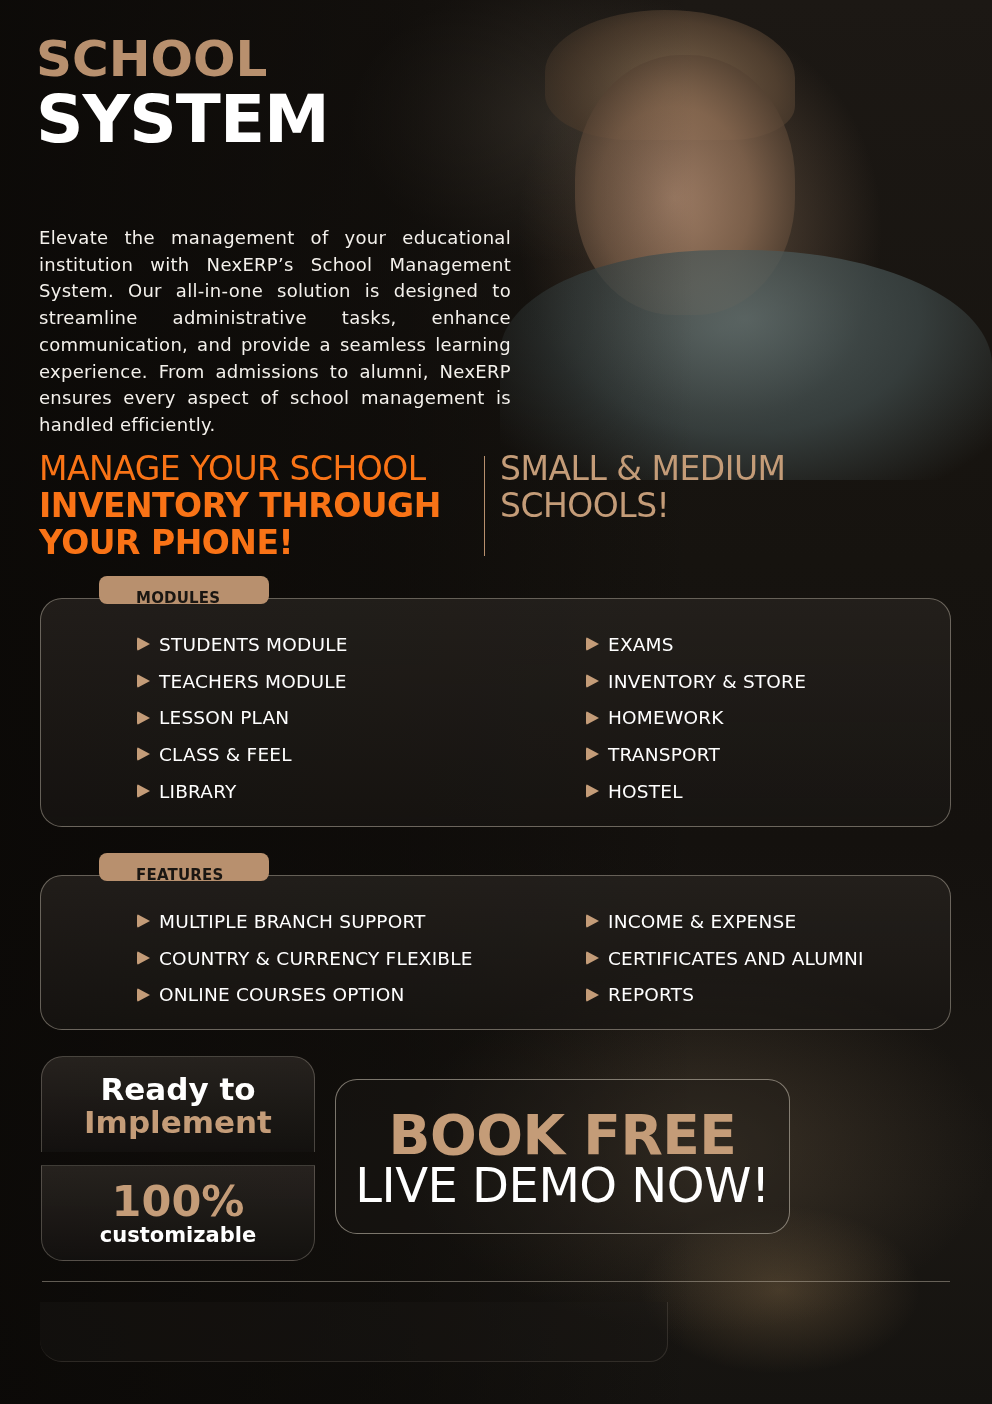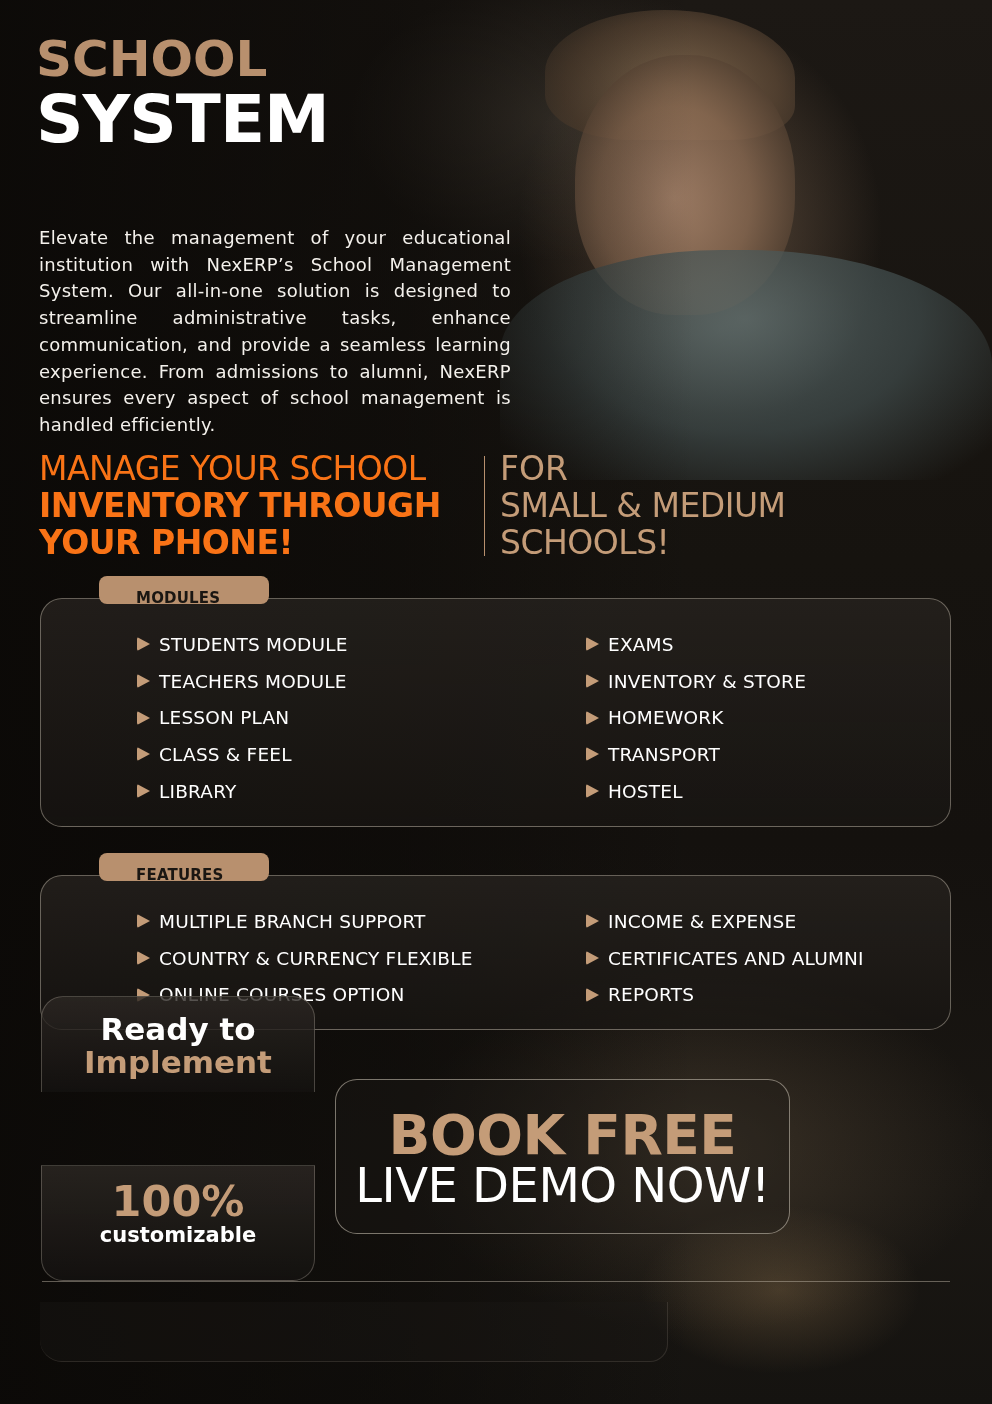--- a/index.html
+++ b/index.html
@@ -98,22 +98,22 @@
     .feat-left { left: 137px; top: 903px; }
     .feat-right { left: 586px; top: 903px; }
 
     
     .card {
       position: absolute; left: 41px; width: 274px;
       border: 1px solid rgba(200,190,175,0.3);
       background: linear-gradient(180deg, rgba(45,40,36,0.8), rgba(20,18,16,0.85));
       text-align: center;
     }
-    .card.ready { top: 996px; height: 96px; border-radius: 22px 22px 0 0; border-bottom: none; }
-    .card.custom { top: 1165px; height: 116px; border-radius: 0 0 22px 22px; border-top: 1px solid rgba(200,190,175,0.25); }
+    .card.ready { top: 1056px; height: 96px; border-radius: 22px 22px 0 0; border-bottom: none; }
+    .card.custom { top: 1165px; height: 96px; border-radius: 0 0 22px 22px; border-top: 1px solid rgba(200,190,175,0.25); }
     .card .c1 { font-size: 31px; font-weight: bold; line-height: 33px; color: #fff; padding-top: 16px; }
     .card .c2 { font-size: 31px; font-weight: bold; line-height: 33px; color: #c49c78; }
     .card .c3 { font-size: 43px; font-weight: bold; line-height: 46px; color: #c49c78; padding-top: 12px; }
     .card .c4 { font-size: 21px; font-weight: bold; line-height: 22px; color: #fff; }
 
     .cta {
       position: absolute; left: 335px; top: 1079px; width: 455px; height: 155px;
       border: 1px solid rgba(210,200,185,0.55); border-radius: 22px;
       background: rgba(30,26,22,0.35);
       text-align: center;
@@ -147,21 +147,20 @@
 
   <p class="intro">Elevate the management of your educational institution with NexERP’s School Management System. Our all-in-one solution is designed to streamline administrative tasks, enhance communication, and provide a seamless learning experience. From admissions to alumni, NexERP ensures every aspect of school management is handled efficiently.</p>
 
   <div class="tagline-left">
     <div class="l1">MANAGE YOUR SCHOOL</div>
     <div class="l2">INVENTORY THROUGH</div>
     <div class="l3">YOUR PHONE!</div>
   </div>
   <div class="tagline-divider"></div>
   <div class="tagline-right">
-    <div class="l1">FOR</div>
     <div class="l2">SMALL &amp; MEDIUM</div>
     <div class="l3">SCHOOLS!</div>
   </div>
 
   <div class="panel modules"></div>
   <div class="panel-tab modules-tab">MODULES</div>
 
   <div class="list mod-left">
     <div class="item">
         <span class="arrow"></span>

